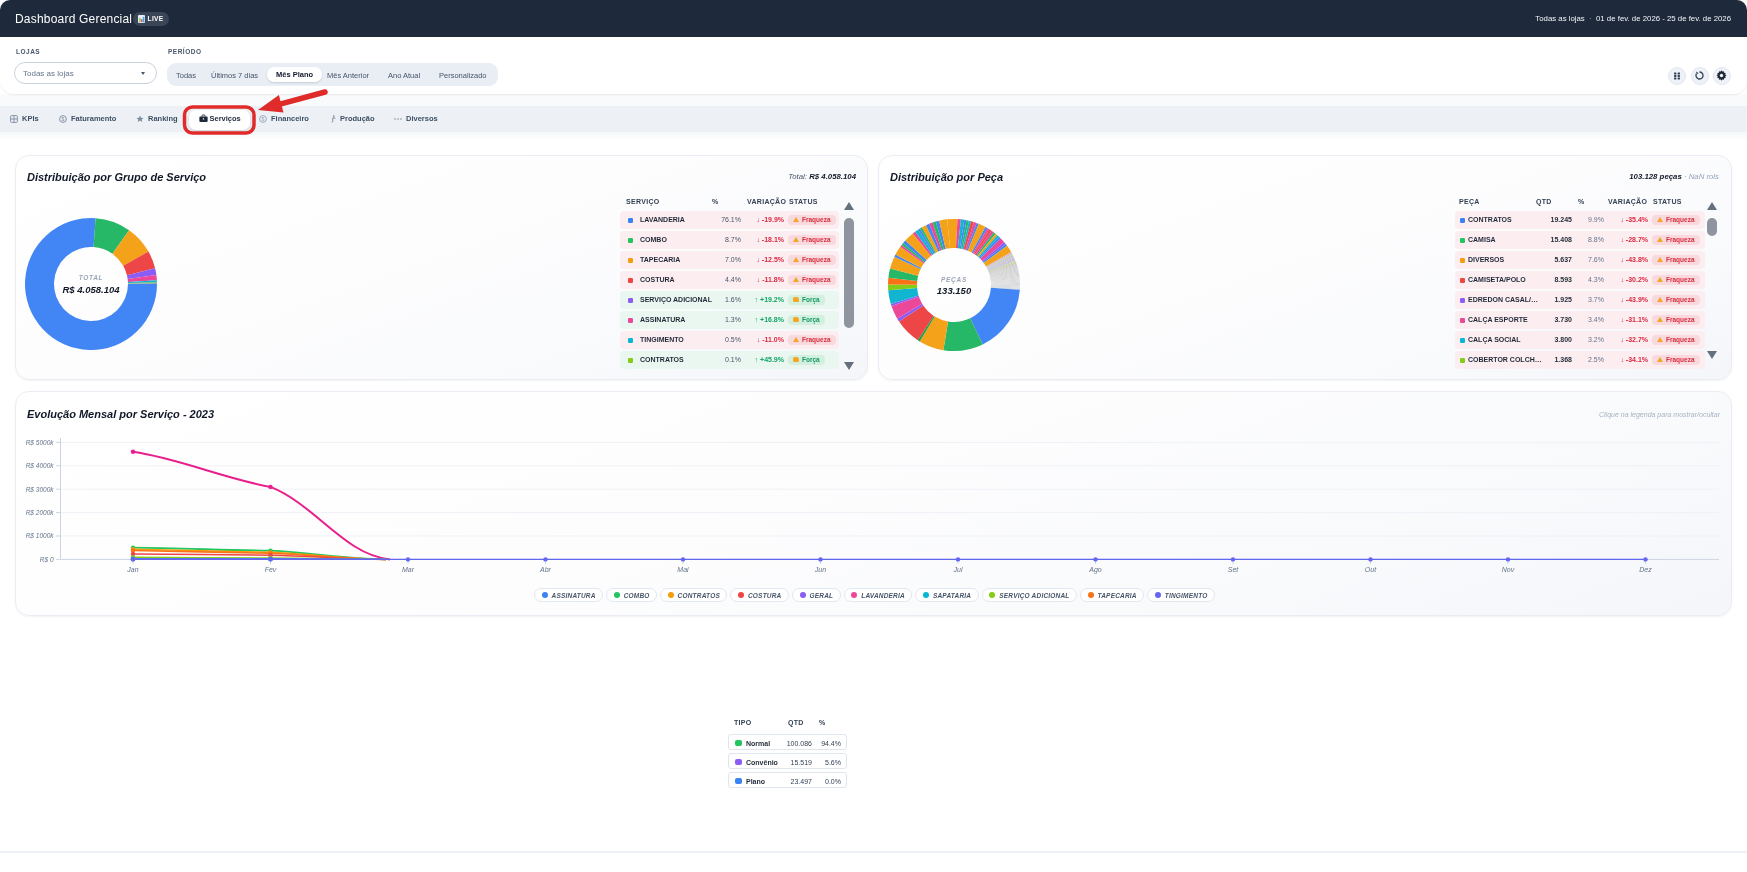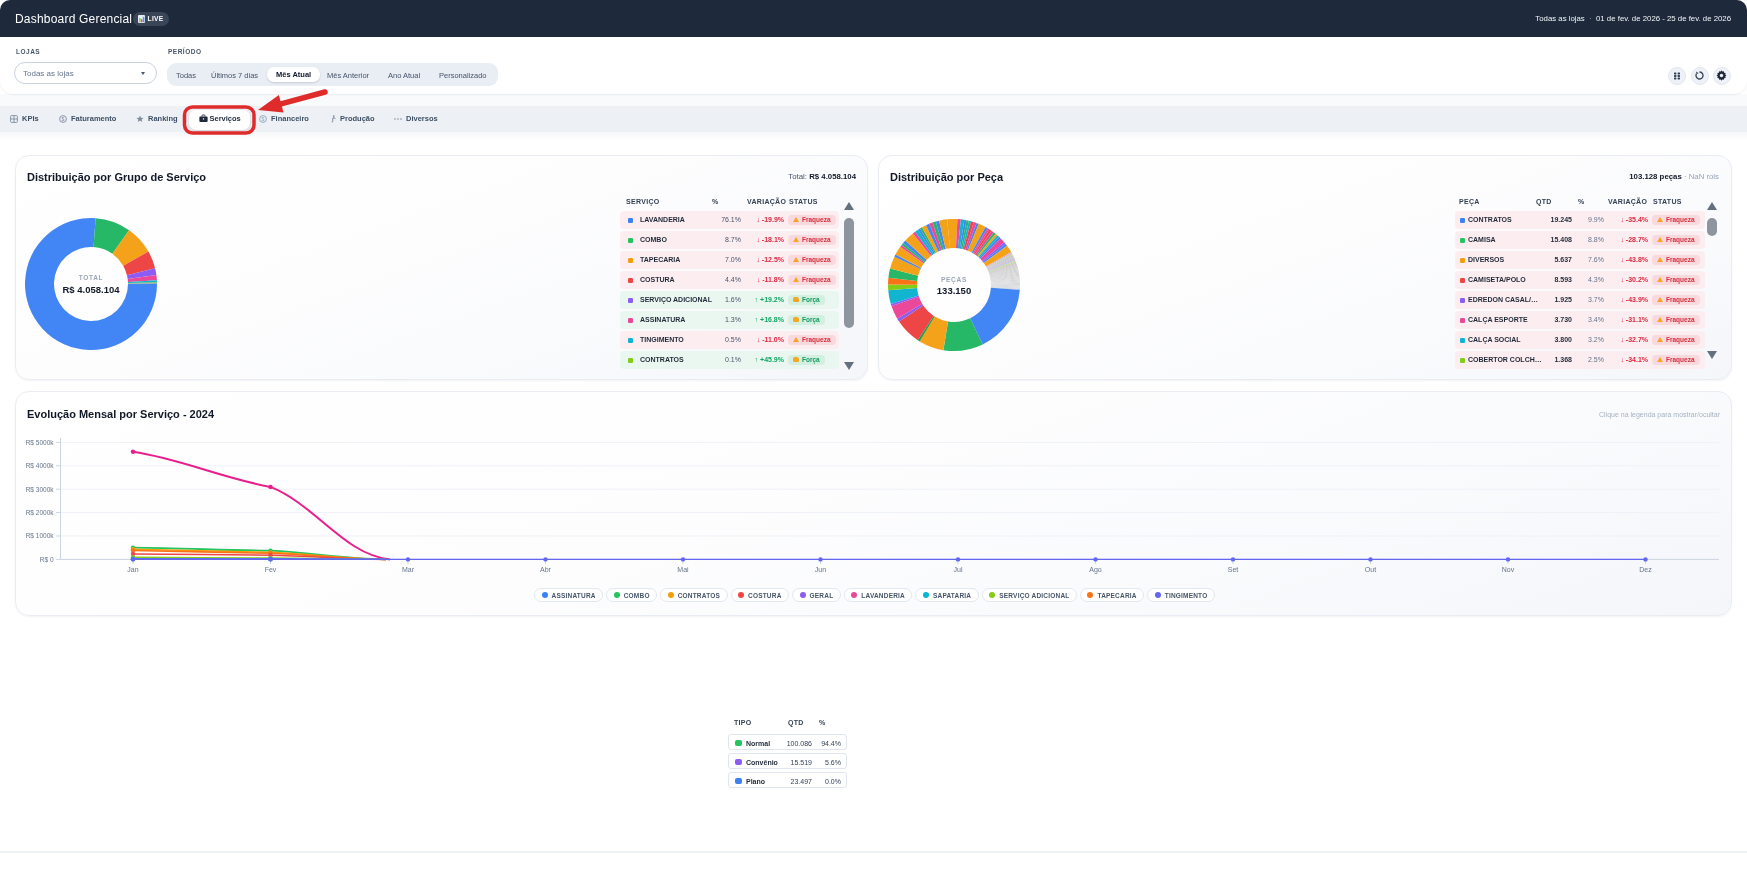--- a/index.html
+++ b/index.html
@@ -1,21 +1,21 @@
 <!DOCTYPE html>
 <html><head><meta charset="utf-8">
 <style>
 * { margin:0; padding:0; box-sizing:border-box; }
 html,body { width:1747px; height:872px; background:#fff; font-family:"Liberation Sans", sans-serif; position:relative; overflow:hidden; }
 span { white-space:nowrap; }
 .app { position:absolute; left:0; top:0; width:1747px; height:872px; background:#fff; }
 .hdr { position:absolute; left:0; top:0; width:1747px; height:37px; background:#1e293b; border-radius:10px 10px 0 0; }
 .toolbar { position:absolute; left:0; top:37px; width:1747px; height:57px; background:#fff; border-radius:0 0 14px 14px; box-shadow:0 1px 2px rgba(15,23,42,.07); }
 .tabstrip { position:absolute; left:0; top:105.5px; width:1747px; height:26.5px; background:#edf1f6; }
-.card { position:absolute; background:linear-gradient(160deg,#ffffff 0%,#fdfdfe 45%,#f9fafc 75%,#f4f6fa 100%); border:1px solid #e9edf3; border-radius:14px; box-shadow:0 1px 2px rgba(15,23,42,.05); }
+.card { position:absolute; background:linear-gradient(160deg,#ffffff 0%,#fdfdfe 45%,#f9fafc 75%,#f4f6fa 100%); border:1px solid #e9edf3; border-radius:14px; box-shadow:0 1px 2px rgba(15,23,42,.05);font-style:italic; }
 .ctitle { position:absolute; left:11px; top:15px; font-size:11px; font-weight:bold; color:#111827; }
 .pill { display:inline-flex; align-items:center; font-size:6.5px; font-weight:bold; padding:1.5px 5px; border-radius:4px; height:10.5px; }
 .trow { position:absolute; left:620px; width:219px; height:18px; border-radius:4px; }
 .trow2 { position:absolute; left:1455px; width:250px; height:18px; border-radius:4px; }
 .tname { position:absolute; left:20px; top:5px; font-size:7px; color:#1f2937; font-weight:bold; }
 .tnum { position:absolute; top:5px; font-size:7px; font-weight:bold; text-align:right; }
 .tstat { position:absolute; top:3.5px; display:flex; }
 .thead { position:absolute; font-size:7px; font-weight:bold; color:#334155; letter-spacing:.3px; }
 .lgp { display:inline-flex; align-items:center; background:#fff; border:1px solid #e2e8f0; border-radius:8px; padding:2.5px 6.5px; font-size:6.5px; color:#475569; font-weight:bold; margin:0 1.5px; letter-spacing:.2px; }
 .lgd { display:inline-block; width:6px; height:6px; border-radius:50%; margin-right:4px; }
@@ -42,21 +42,21 @@
   <div class="toolbar">
     <span style="position:absolute;left:16px;top:11px;font-size:6.5px;font-weight:bold;color:#475569;letter-spacing:.5px">LOJAS</span>
     <div style="position:absolute;left:14px;top:25px;width:143px;height:22px;border:1px solid #c9d3de;border-radius:11px;display:flex;align-items:center;padding:0 8px;justify-content:space-between">
       <span style="font-size:8px;color:#64748b">Todas as lojas</span>
       <span style="width:0;height:0;border-left:2.8px solid transparent;border-right:2.8px solid transparent;border-top:3.6px solid #4b5a6b;margin-right:3px"></span>
     </div>
     <span style="position:absolute;left:168px;top:11px;font-size:6.5px;font-weight:bold;color:#475569;letter-spacing:.5px">PERÍODO</span>
     <div style="position:absolute;left:167px;top:26px;width:331px;height:22.5px;background:#e9edf4;border-radius:9px">
       <span style="position:absolute;left:9px;top:7.5px;font-size:7.5px;color:#475569">Todas</span>
       <span style="position:absolute;left:44px;top:7.5px;font-size:7.5px;color:#475569">Últimos 7 dias</span>
-      <span style="position:absolute;left:100px;top:3.5px;height:15.5px;line-height:15.5px;font-size:7.5px;color:#0f172a;font-weight:bold;background:#fff;border-radius:7px;padding:0 9px;box-shadow:0 1px 2px rgba(15,23,42,.15)">Mês Atual</span>
+      <span style="position:absolute;left:100px;top:3.5px;height:15.5px;line-height:15.5px;font-size:7.5px;color:#0f172a;font-weight:bold;background:#fff;border-radius:7px;padding:0 9px;box-shadow:0 1px 2px rgba(15,23,42,.15)">Mês Plano</span>
       <span style="position:absolute;left:160px;top:7.5px;font-size:7.5px;color:#475569">Mês Anterior</span>
       <span style="position:absolute;left:221px;top:7.5px;font-size:7.5px;color:#475569">Ano Atual</span>
       <span style="position:absolute;left:272px;top:7.5px;font-size:7.5px;color:#475569">Personalizado</span>
     </div>
     <div style="position:absolute;left:1668px;top:29.5px;width:18px;height:18px;background:#eef2f8;border:1px solid #e2e8f0;border-radius:50%;display:flex;align-items:center;justify-content:center">
       <svg width="8" height="8" viewBox="0 0 8 8">
           <g fill="#334155">
             <rect x="1" y="0.5" width="2.4" height="2" rx=".4"></rect>
             <rect x="4.6" y="0.5" width="2.4" height="2" rx=".4"></rect>
             <rect x="1" y="3" width="2.4" height="2" rx=".4"></rect>
@@ -414,21 +414,21 @@
         <span class="pill" style="background:#f7d9de;color:#d92f3e"><span style="display:inline-block;width:0;height:0;border-left:3px solid transparent;border-right:3px solid transparent;border-bottom:5.5px solid #f6a623;margin-right:3px"></span>Fraqueza</span>
       </span>
     </div>
   <div style="position:absolute;left:1706px;top:202px;width:11px;height:157px">
 <div style="position:absolute;left:0.5px;top:0;width:0;height:0;border-left:5px solid transparent;border-right:5px solid transparent;border-bottom:8.5px solid #64707e"></div>
 <div style="position:absolute;left:0.5px;bottom:0;width:0;height:0;border-left:5px solid transparent;border-right:5px solid transparent;border-top:8.5px solid #64707e"></div>
 <div style="position:absolute;left:0.5px;top:16px;width:10px;height:18px;background:#8f959e;border-radius:6px"></div>
 </div>
 
   <div class="card" style="left:15px;top:390.5px;width:1717px;height:225px">
-    <span class="ctitle" style="top:16px">Evolução Mensal por Serviço - 2024</span>
+    <span class="ctitle" style="top:16px">Evolução Mensal por Serviço - 2023</span>
     <span style="position:absolute;right:11px;top:19px;font-size:7px;color:#a6b3c2">Clique na legenda para mostrar/ocultar</span>
     <svg width="1717" height="192" viewBox="0 0 1717 192" style="position:absolute;left:0;top:0">
         <line x1="44.5" y1="167.4" x2="1703" y2="167.4" stroke="#eef1f6" stroke-width="1"></line>
         <line x1="40" y1="167.4" x2="44.5" y2="167.4" stroke="#cbd5e1" stroke-width="1"></line>
         <line x1="44.5" y1="144.0" x2="1703" y2="144.0" stroke="#eef1f6" stroke-width="1"></line>
         <line x1="40" y1="144.0" x2="44.5" y2="144.0" stroke="#cbd5e1" stroke-width="1"></line>
         <line x1="44.5" y1="120.6" x2="1703" y2="120.6" stroke="#eef1f6" stroke-width="1"></line>
         <line x1="40" y1="120.6" x2="44.5" y2="120.6" stroke="#cbd5e1" stroke-width="1"></line>
         <line x1="44.5" y1="97.2" x2="1703" y2="97.2" stroke="#eef1f6" stroke-width="1"></line>
         <line x1="40" y1="97.2" x2="44.5" y2="97.2" stroke="#cbd5e1" stroke-width="1"></line>

